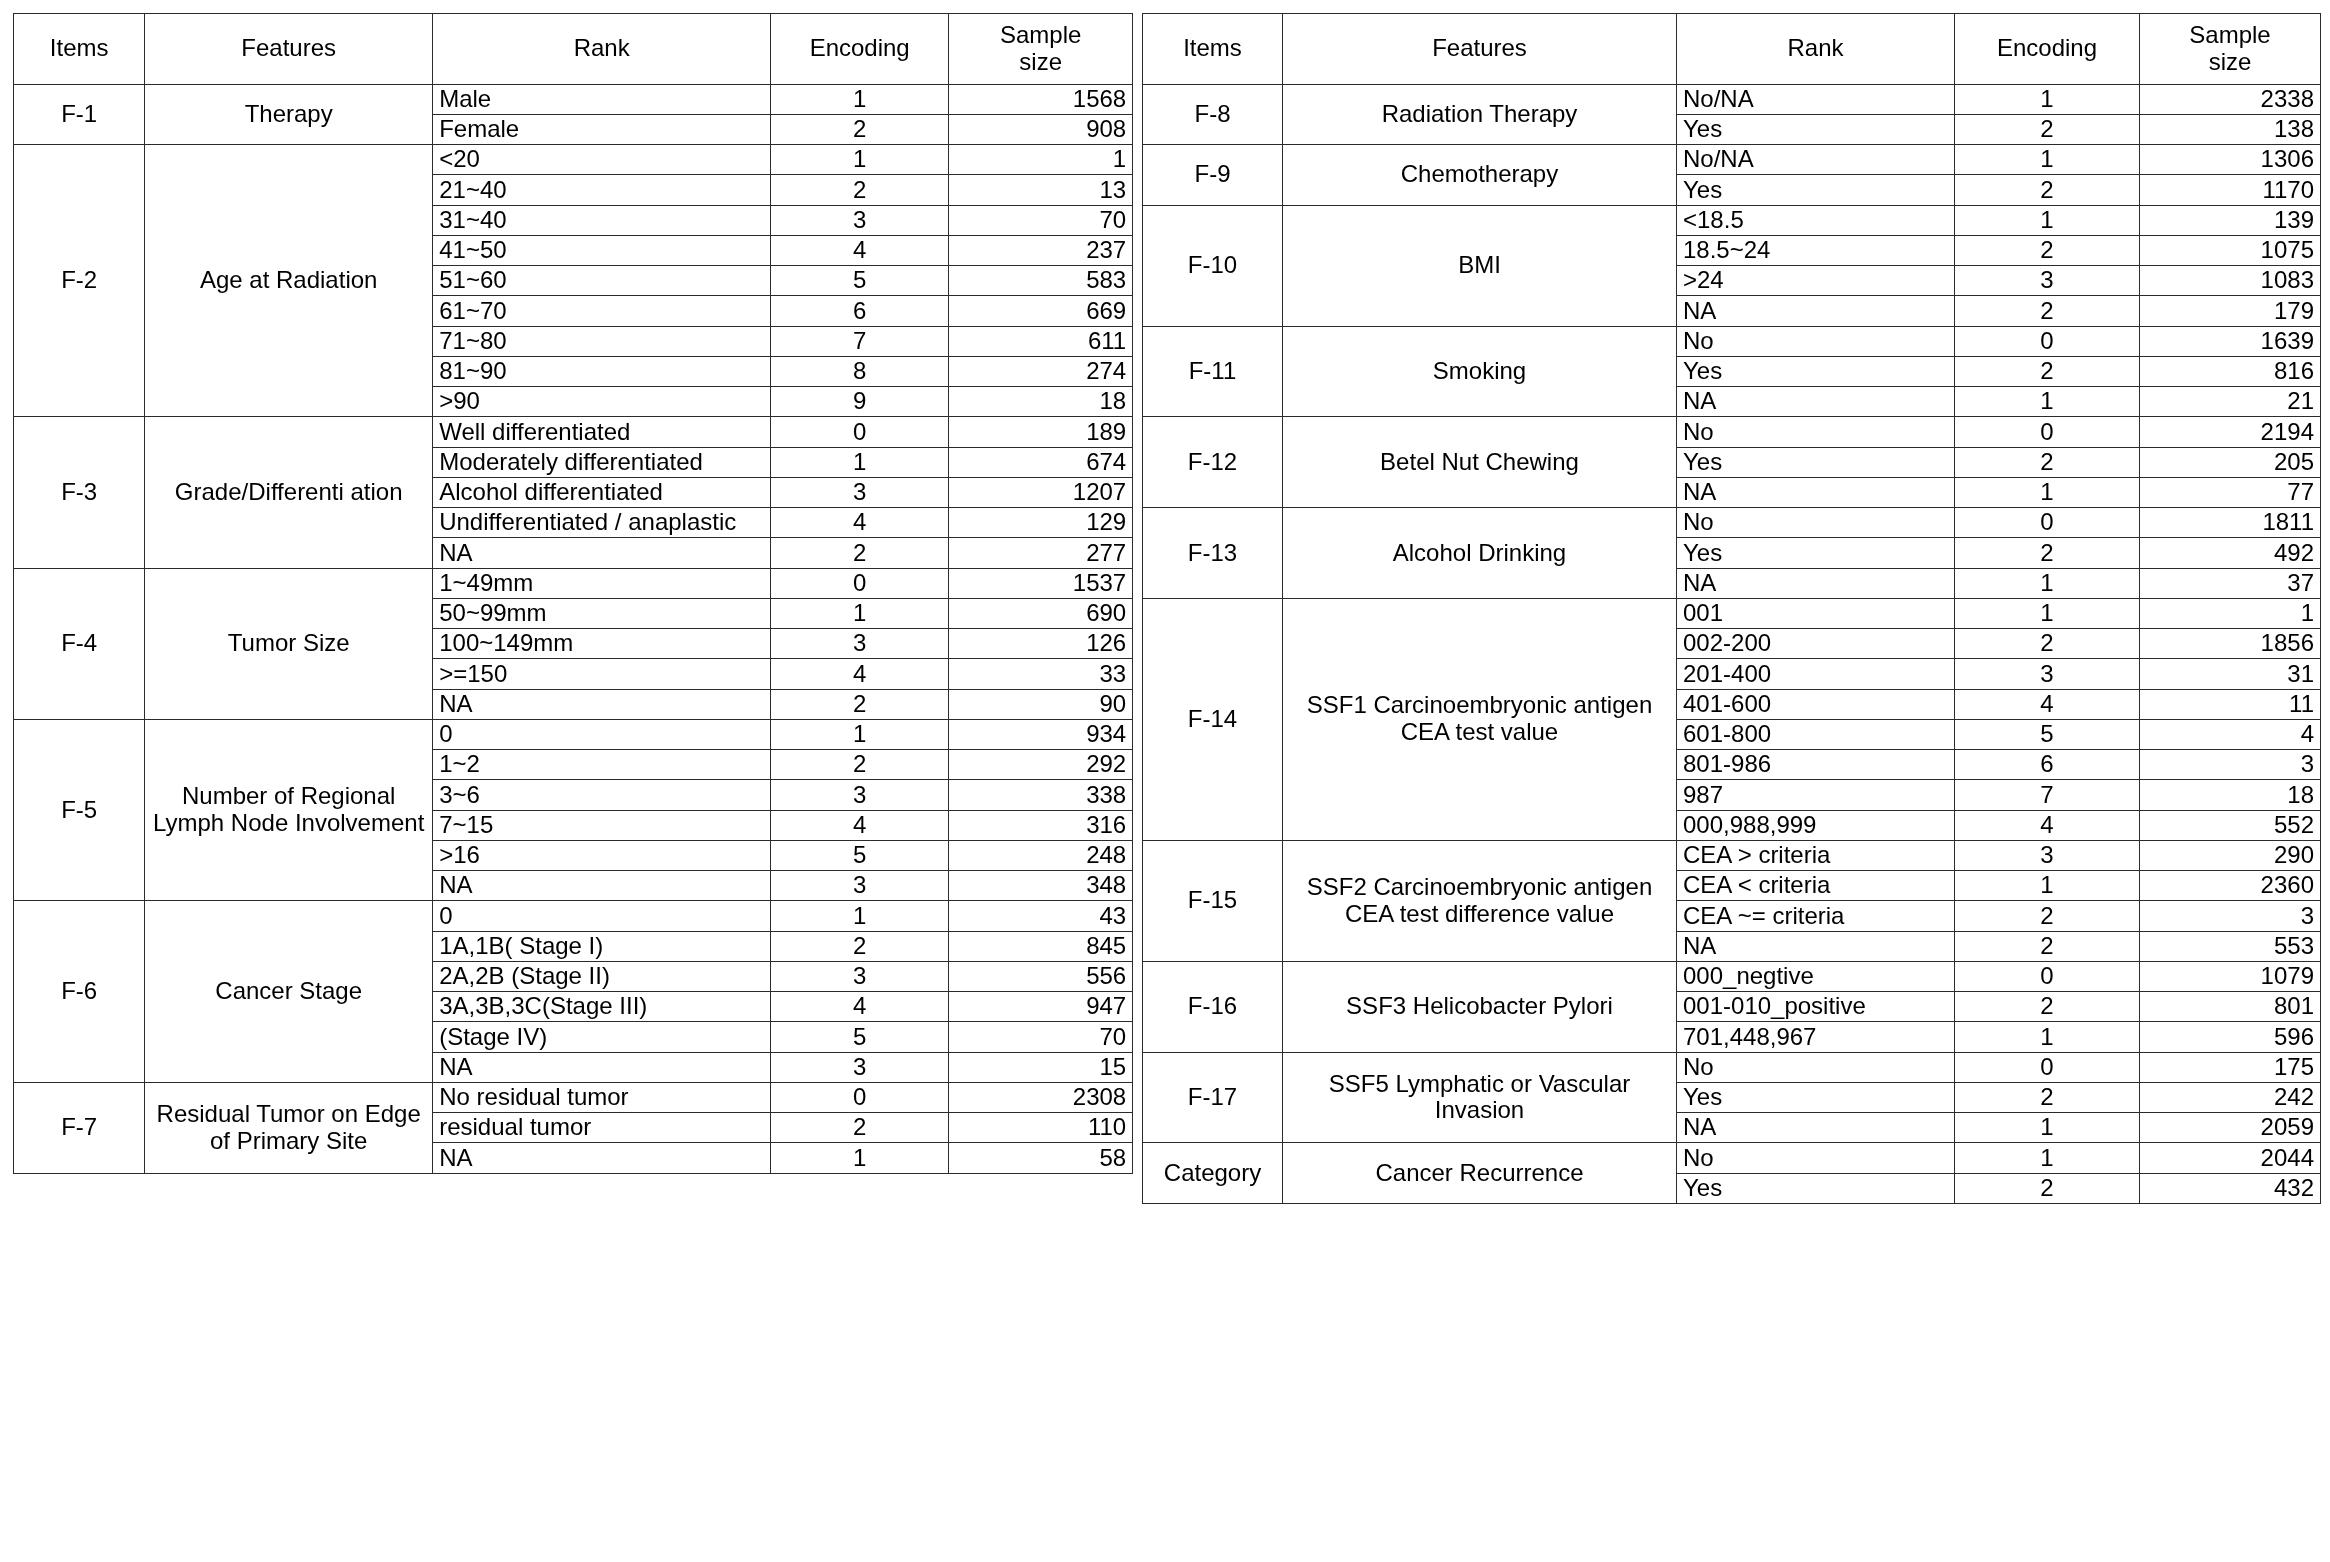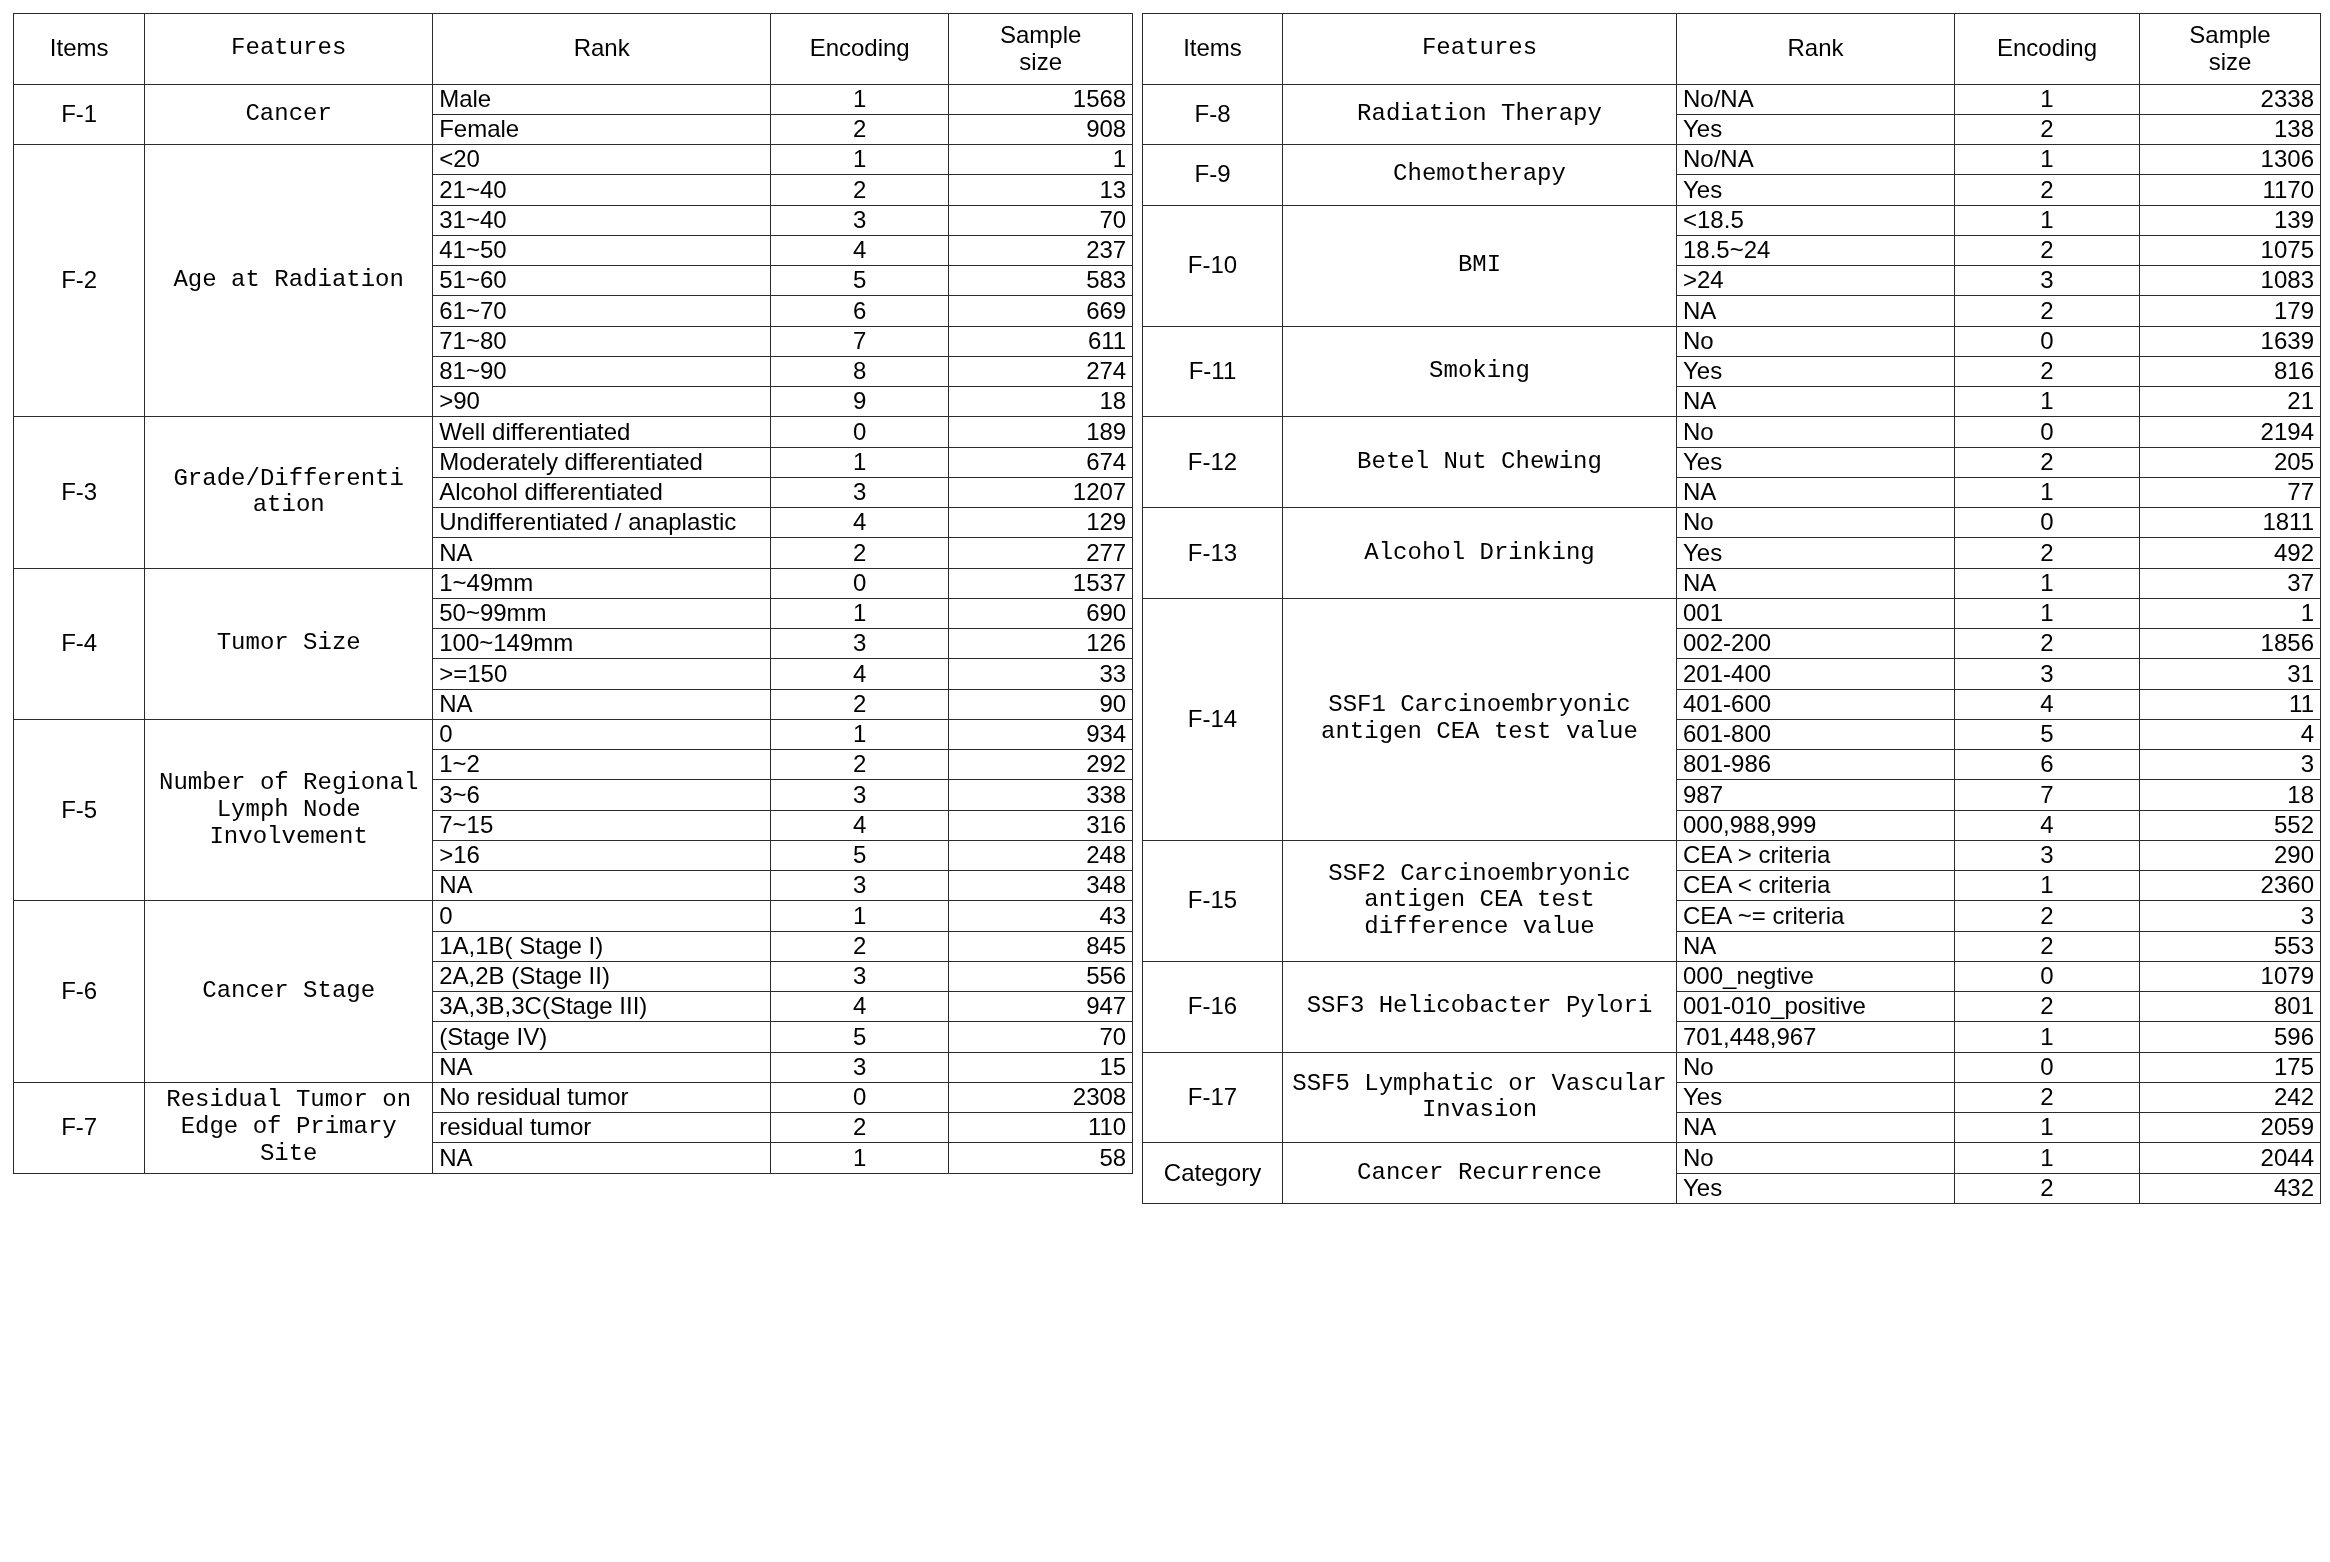--- a/index.html
+++ b/index.html
@@ -26,21 +26,21 @@
     padding:1.2px 6px;
     font-size:24px;
     line-height:1.12;
     font-weight:normal;
     vertical-align:middle;
     white-space:normal;
     overflow:hidden;
   }
 
   .c-items    { text-align:center; }
-  .c-features { text-align:center;font-family:Liberation Mono, monospace; }
+  .c-features { text-align:center; }
   .c-rank     { text-align:left;  padding-left:7.2px; }
   .c-enc      { text-align:center; }
   .c-size     { text-align:right; padding-right:8.4px; }
 
   .hdr-row td { text-align:center; height:67px; }
 
   
   #left-table col.l-items    { width:131px; }
   #left-table col.l-features { width:288px; }
   #left-table col.l-rank     { width:338px; }
@@ -71,21 +71,21 @@
       <tbody id="left-body">
           <tr class="hdr-row">
             <td class="c-items" style="text-align:center">Items</td>
             <td class="c-features" style="text-align:center">Features</td>
             <td class="c-rank" style="text-align:center">Rank</td>
             <td class="c-enc" style="text-align:center">Encoding</td>
             <td class="c-size" style="text-align:center">Sample<br>size</td>
           </tr>
           <tr>
             <td class="c-items" rowspan="2">F-1</td>
-            <td class="c-features" rowspan="2">Cancer</td>
+            <td class="c-features" rowspan="2">Therapy</td>
             <td class="c-rank">Male</td>
             <td class="c-enc">1</td>
             <td class="c-size">1568</td>
           </tr>
           <tr>
             <td class="c-rank">Female</td>
             <td class="c-enc">2</td>
             <td class="c-size">908</td>
           </tr>
           <tr>

